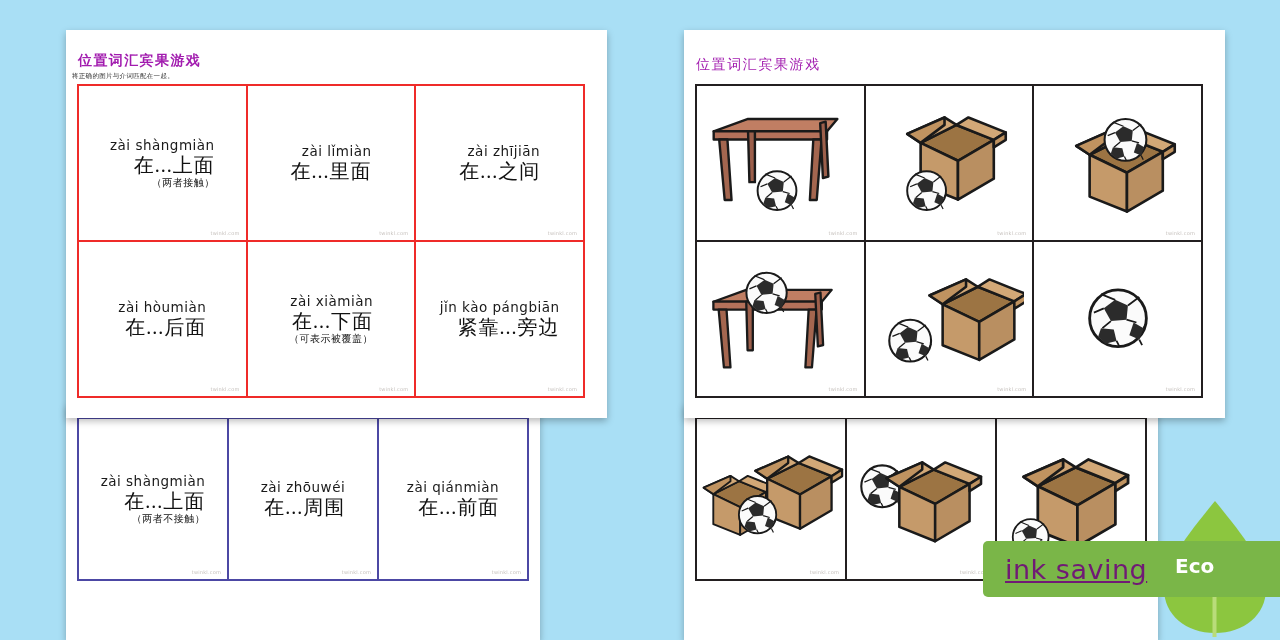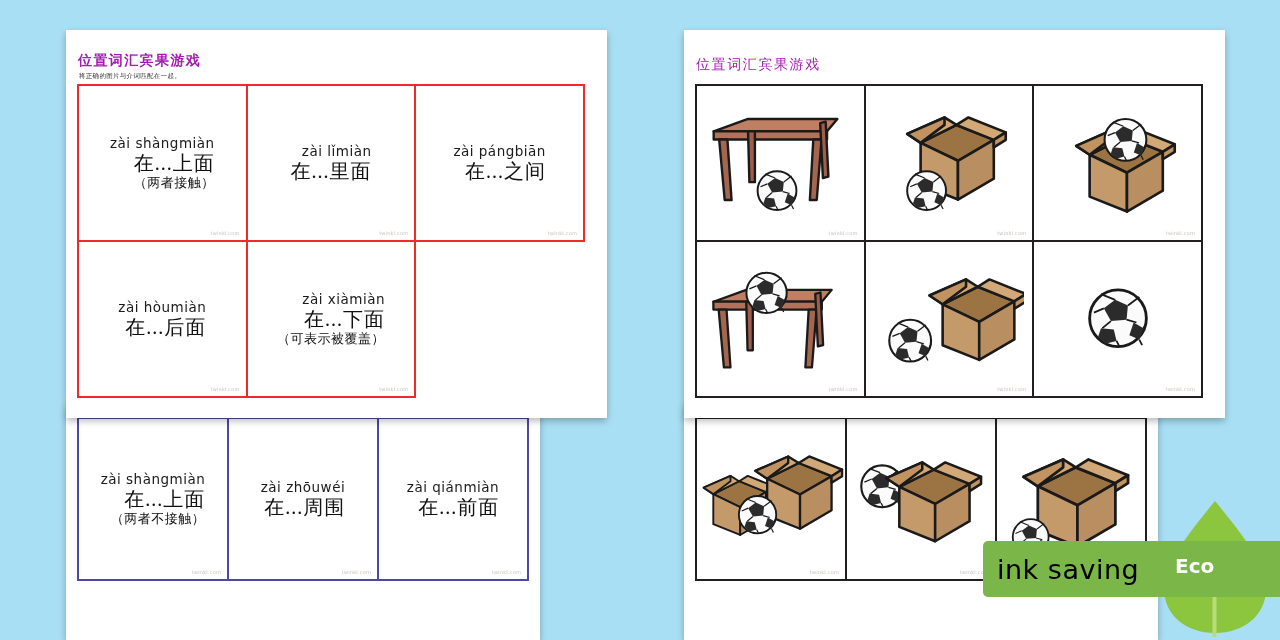--- a/index.html
+++ b/index.html
@@ -41,21 +41,21 @@
     font-size: 14px;
     font-weight: 700;
     color: #a21caf;
     letter-spacing: 1.4px;
     white-space: nowrap;
   }
   .sheet-title.plain { font-weight: 400; letter-spacing: 1.6px; top: 26px; }
 
   .sheet-subtitle {
     position: absolute;
-    left: 13px;
+    left: 6px;
     top: 42px;
     font-family: "DejaVu Sans", sans-serif;
     font-size: 6.5px;
     color: #333;
     letter-spacing: 0.3px;
     white-space: nowrap;
   }
 
   
   .grid {
@@ -90,21 +90,21 @@
   .hanzi {
     font-family: Liberation Serif, serif;
     font-size: 20px;
     color: #111;
     letter-spacing: 1px;
     white-space: nowrap;
     line-height: 1.15;
   }
   .note {
     font-family: "DejaVu Sans", sans-serif;
-    font-size: 13px;
+    font-size: 10px;
     color: #111;
     letter-spacing: 0.5px;
     white-space: nowrap;
     line-height: 1.2;
   }
 
   .watermark {
     position: absolute;
     right: 6px;
     bottom: 4px;
@@ -124,25 +124,26 @@
     left: 983px;
     top: 541px;
     width: 297px;
     height: 56px;
     background: #7ab648;
     border-radius: 5px 0 0 5px;
     display: flex;
     align-items: center;
   }
   #eco-badge .ink-label {
-    color: #000000;
+    color: #701a75;
     font-size: 27px;
     font-family: "DejaVu Sans", sans-serif;
-    margin-left: 14px;
+    margin-left: 22px;
     letter-spacing: 0.5px;
+    text-decoration: underline;
   }
   #eco-leaf {
     position: absolute;
     left: 1160px;
     top: 497px;
     width: 110px;
     height: 140px;
   }
   #eco-badge .eco-label {
     position: absolute;
@@ -279,37 +280,44 @@
       </div>
       <div class="cell">
         <div class="card-body">
           <div class="pinyin">zài    lǐmiàn</div>
           <div class="hanzi">在...里面</div>
         </div>
         <div class="watermark">twinkl.com</div>
       </div>
       <div class="cell">
         <div class="card-body">
-          <div class="pinyin">zài    pángbiān</div>
+          <div class="pinyin">zài    zhījiān</div>
           <div class="hanzi">在...之间</div>
         </div>
         <div class="watermark">twinkl.com</div>
       </div>
       <div class="cell">
         <div class="card-body">
           <div class="pinyin">zài   hòumiàn</div>
           <div class="hanzi">在...后面</div>
         </div>
         <div class="watermark">twinkl.com</div>
       </div>
       <div class="cell">
         <div class="card-body">
           <div class="pinyin">zài   xiàmiàn</div>
           <div class="hanzi">在...下面</div>
           <div class="note">（可表示被覆盖）</div>
+        </div>
+        <div class="watermark">twinkl.com</div>
+      </div>
+      <div class="cell">
+        <div class="card-body">
+          <div class="pinyin">jǐn kào  pángbiān</div>
+          <div class="hanzi">紧靠...旁边</div>
         </div>
         <div class="watermark">twinkl.com</div>
       </div>
     </div>
 </div>
 
 <div class="sheet sheet-shadow" id="sheet-right-front">
   <div class="sheet-title plain">位置词汇宾果游戏</div>
   <div class="grid grid-dark" id="grid-right-front" style="left:12px; top:55px; width:506px; height:312px;">
       <div class="cell">

